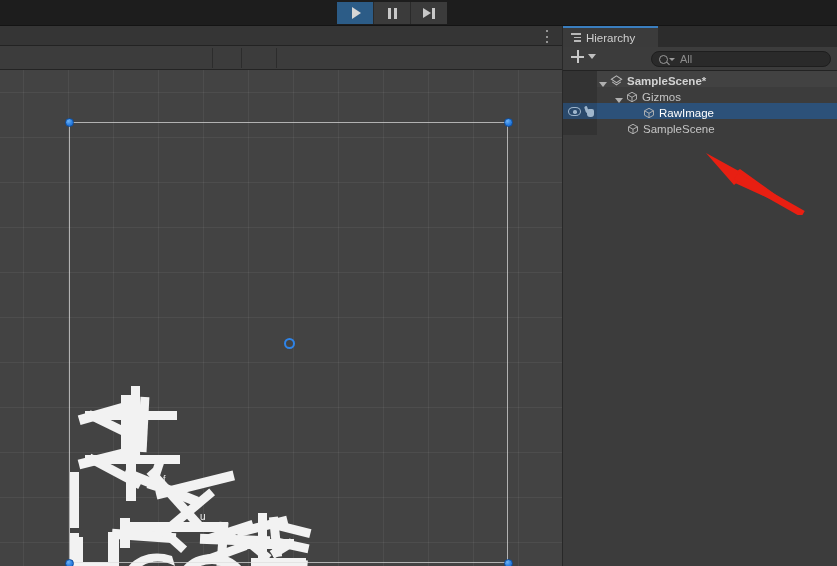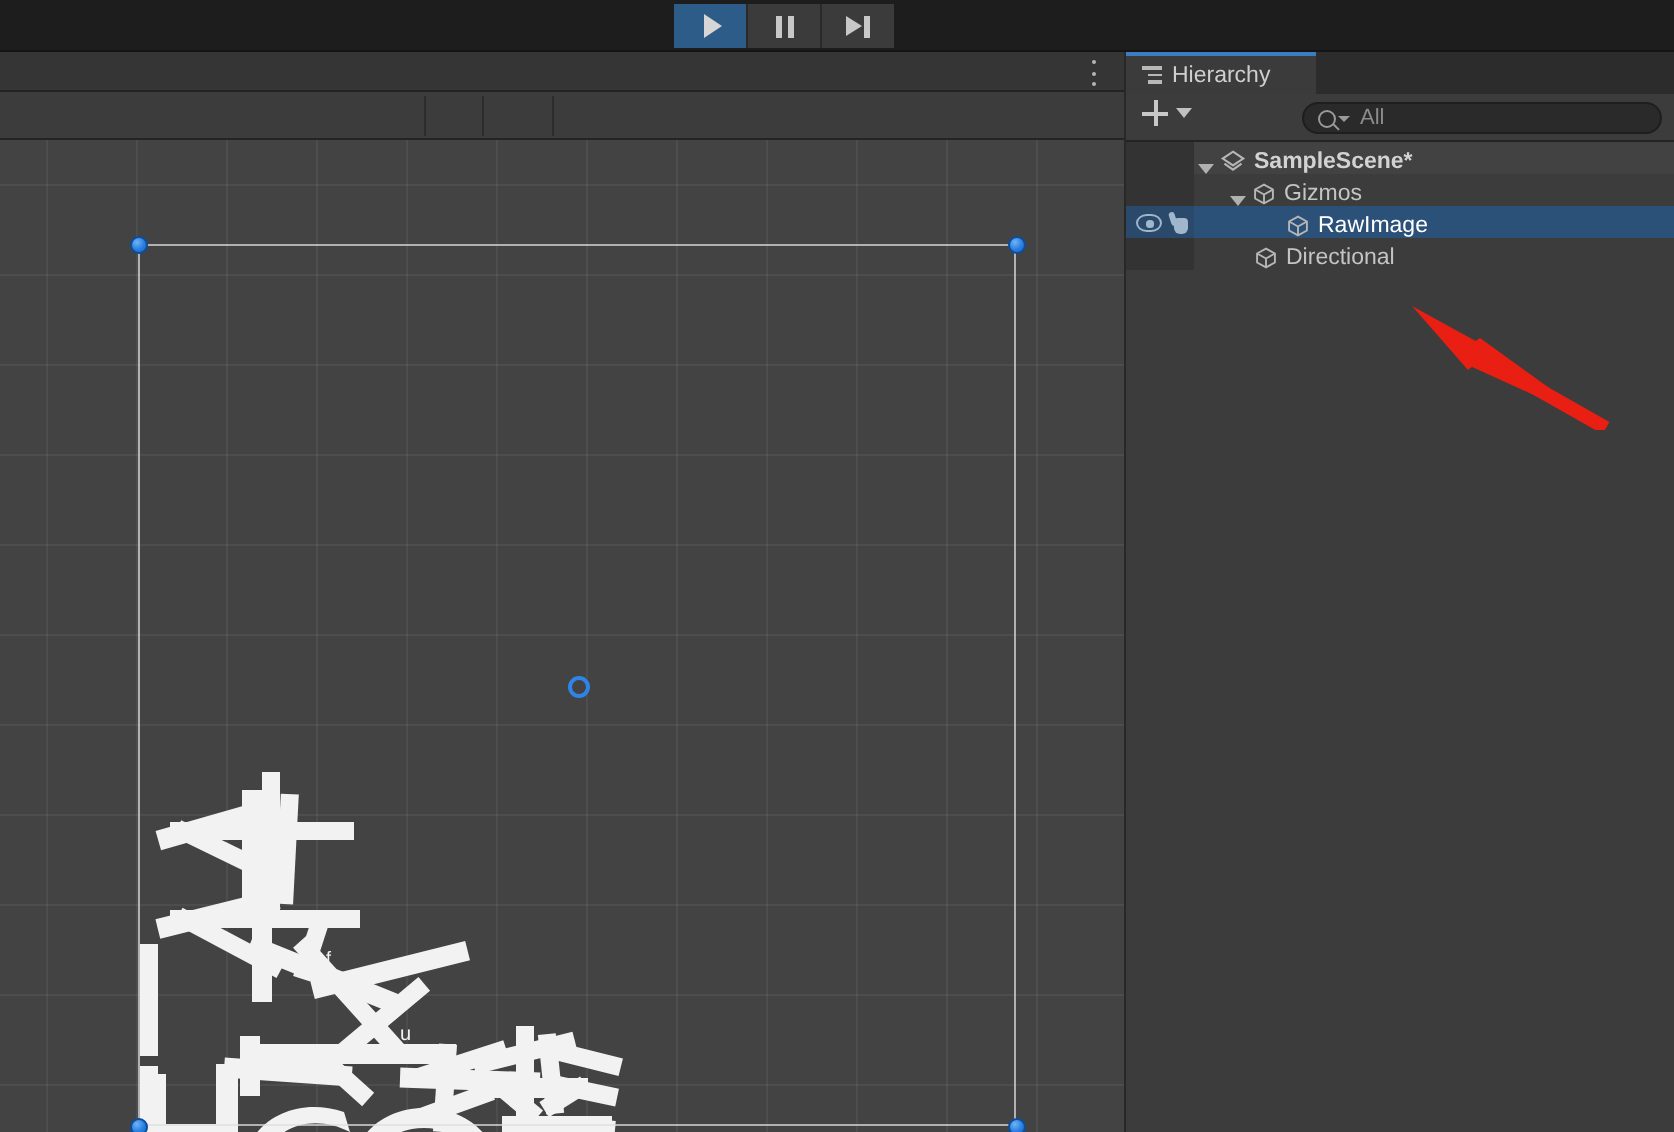--- a/index.html
+++ b/index.html
@@ -547,21 +547,21 @@
           <span class="tree-label">RawImage</span>
         </div>
         <div class="tree-row">
           <div class="row-gutter"></div>
           <span class="tree-indent" style="width: 52px;"></span>
           <span class="disc-spacer"></span>
           <svg viewBox="0 0 14 14" class="cube-ico">
             <path d="M7 1.5 L12.2 4.4 L12.2 9.6 L7 12.5 L1.8 9.6 L1.8 4.4 Z" fill="none" stroke="#b6b6b6" stroke-width="1.1"></path>
             <path d="M1.8 4.4 L7 7.3 L12.2 4.4 M7 7.3 L7 12.5" fill="none" stroke="#b6b6b6" stroke-width="1.1"></path>
           </svg>
-          <span class="tree-label">Directional</span>
+          <span class="tree-label">SampleScene</span>
         </div>
       </div>
   </div>
 
   <svg class="red-arrow" viewBox="0 0 120 70">
     <path d="M8 10 L44 32 L35 38 L101 68 L40 24 L31 30 Z" fill="#e81f12"></path>
     <path d="M6 8 L46 30 L34 40 Z" fill="#e81f12"></path>
     <path d="M36 31 L103 69" stroke="#e81f12" stroke-width="7" stroke-linecap="butt"></path>
   </svg>
 

